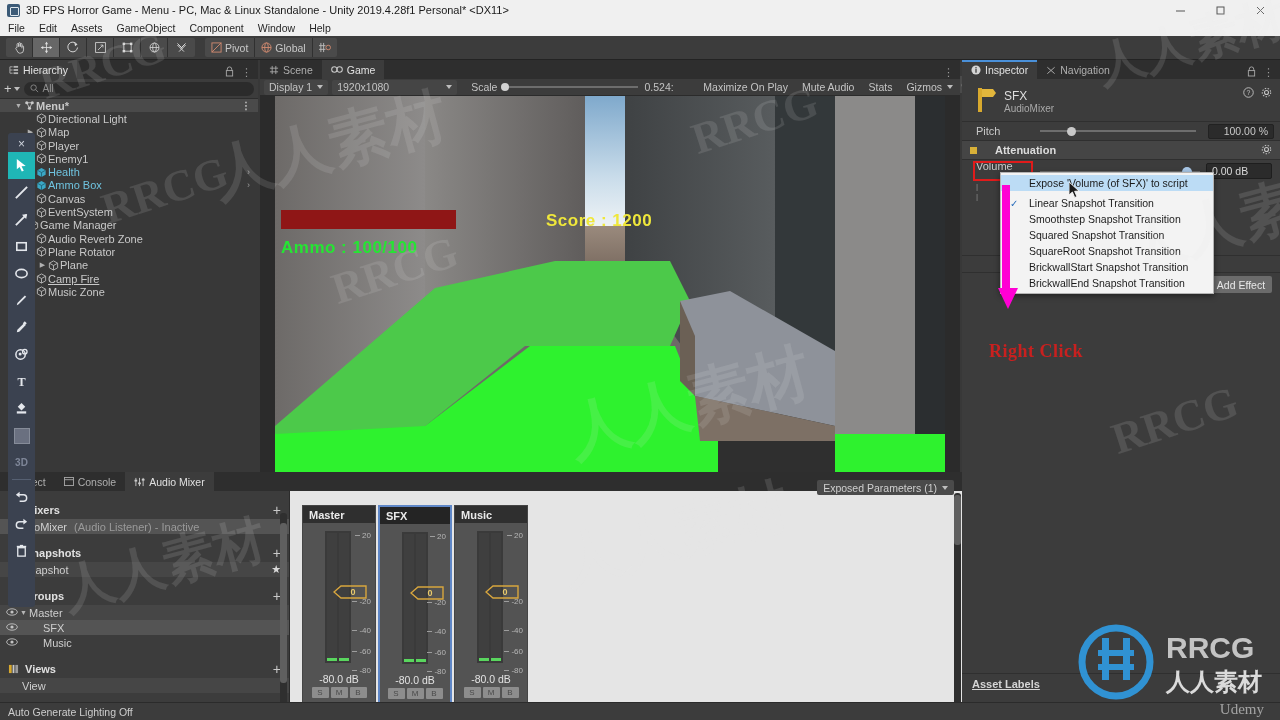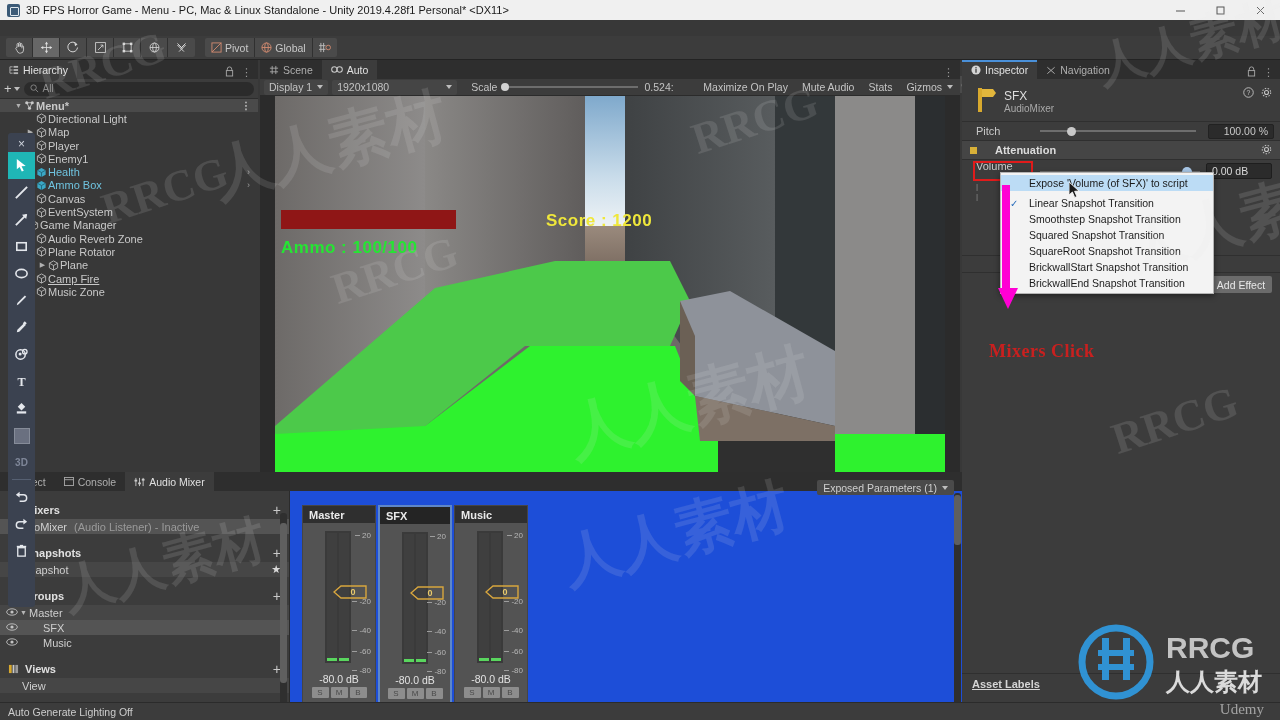--- a/index.html
+++ b/index.html
@@ -195,21 +195,21 @@
   .mx-item { height:15px; display:flex; align-items:center; padding-left:12px; font-size:11px; color:#cfcfcf; position:relative;}
   .mx-item.sel { background:#545454; }
   .mx-item.row2 { background:#464646; }
   .mx-item .star { position:absolute; right:8px; color:#d8d8d8;}
   .mx-item .eye { width:14px; flex:none; color:#c4c4c4; font-size:9px;}
   .mx-item .tri { width:9px; flex:none; font-size:7px; color:#b6b6b6;}
   .mx-gap { height:9px; }
   .mx-scroll { position:absolute; right:2px; top:22px; width:7px; bottom:4px; }
   .mx-scroll .track { position:absolute; inset:0; background:#2f2f2f; border-radius:3px;}
   .mx-scroll .thumb { position:absolute; left:0; top:10px; width:7px; height:160px; background:#5f5f5f; border-radius:3px;}
-  .mx-right { flex:1; background:#1d4ed8; position:relative; padding-top:14px; }
+  .mx-right { flex:1; background:#e5e5e5; position:relative; padding-top:14px; }
   .strips { display:flex; gap:2px; padding-left:12px; }
   .strip { width:74px; background:#535353; border:1px solid #454545; position:relative; height:200px;}
   .strip.sel { border:2px solid #5f87c7; }
   .strip-name { height:17px; background:#2f2f2f; display:flex; align-items:center; padding-left:6px;
                 font-weight:bold; font-size:11px; color:#eaeaea;}
   .strip.sel .strip-name { background:#242424; }
   .meter-area { position:relative; height:147px; }
   .meter-bg { position:absolute; left:22px; top:8px; width:26px; height:132px; background:#3a3a3a;}
   .meter-bar { position:absolute; width:10px; bottom:0; background:#3f3f3f; }
   .meter-fill { position:absolute; width:10px; height:3px; bottom:2px; background:#59d65e; }
@@ -286,20 +286,29 @@
       </div>
       <div class="win-btn">
         <svg width="11" height="11" viewBox="0 0 11 11">
             <line x1="2" y1="2" x2="9" y2="9" stroke="#666" stroke-width="1"></line>
             <line x1="9" y1="2" x2="2" y2="9" stroke="#666" stroke-width="1"></line>
           </svg>
       </div>
     </div>
   </div>
 
+  <div class="menubar">
+    <span class="mi">File</span>
+    <span class="mi">Edit</span>
+    <span class="mi">Assets</span>
+    <span class="mi">GameObject</span>
+    <span class="mi">Component</span>
+    <span class="mi">Window</span>
+    <span class="mi">Help</span>
+  </div>
 
   <div class="toolbar">
     <div class="tb-group">
       <div class="tb-btn first">
         <svg width="13" height="13" viewBox="0 0 16 16">
             <path d="M5 8V4a1 1 0 0 1 2 0v3m0 0V3a1 1 0 0 1 2 0v4m0 0V4a1 1 0 0 1 2 0v5m0-2a1 1 0 0 1 2 0v4a4 4 0 0 1-4 4H8a4 4 0 0 1-3-3L3.5 9.5A1 1 0 0 1 5 8.3" fill="none" stroke="#d8d8d8" stroke-width="1"></path>
           </svg>
       </div>
       <div class="tb-btn active">
         <svg width="13" height="13" viewBox="0 0 16 16">
@@ -647,21 +656,21 @@
               <line x1="7.5" y1="1" x2="7.5" y2="10"></line>
             </g>
           </svg>
         <span>Scene</span>
       </div>
       <div class="ptab active">
         <svg width="12" height="9" viewBox="0 0 14 10">
             <circle cx="4" cy="5" r="3.2" fill="none" stroke="#c9c9c9" stroke-width="1.2"></circle>
             <circle cx="10" cy="5" r="3.2" fill="none" stroke="#c9c9c9" stroke-width="1.2"></circle>
           </svg>
-        <span>Auto</span>
+        <span>Game</span>
       </div>
       <div class="tabs-right">
         <span>⋮</span>
       </div>
     </div>
 
     <div class="gv-toolbar">
       <div class="gv-drop">
         <span>Display 1</span>
         <span class="caret-d"></span>
@@ -877,21 +886,21 @@
     <polygon points="0,0 0,13 3.4,10 5.7,15.5 7.9,14.6 5.6,9.3 10,9" fill="#1c1c1c" stroke="#f5f5f5" stroke-width="0.9"></polygon>
   </svg>
 
   <div class="red-box"></div>
   <div class="anno-arrow">
     <svg width="22" height="125" viewBox="0 0 22 125">
       <rect x="5" y="0" width="8" height="105" fill="#ff00d4"></rect>
       <polygon points="1,103 21,103 11,124" fill="#ff00d4"></polygon>
     </svg>
   </div>
-  <div class="anno-rclick">Mixers Click</div>
+  <div class="anno-rclick">Right Click</div>
 
   <div class="panel" id="mixer">
     <div class="mx-tabs">
       <div class="ptab">
         <span></span>
         <span>Project</span>
       </div>
       <div class="ptab">
         <svg width="10" height="9" viewBox="0 0 11 10">
             <rect x="0.5" y="0.5" width="10" height="9" fill="none" stroke="#a8a8a8" stroke-width="1"></rect>

